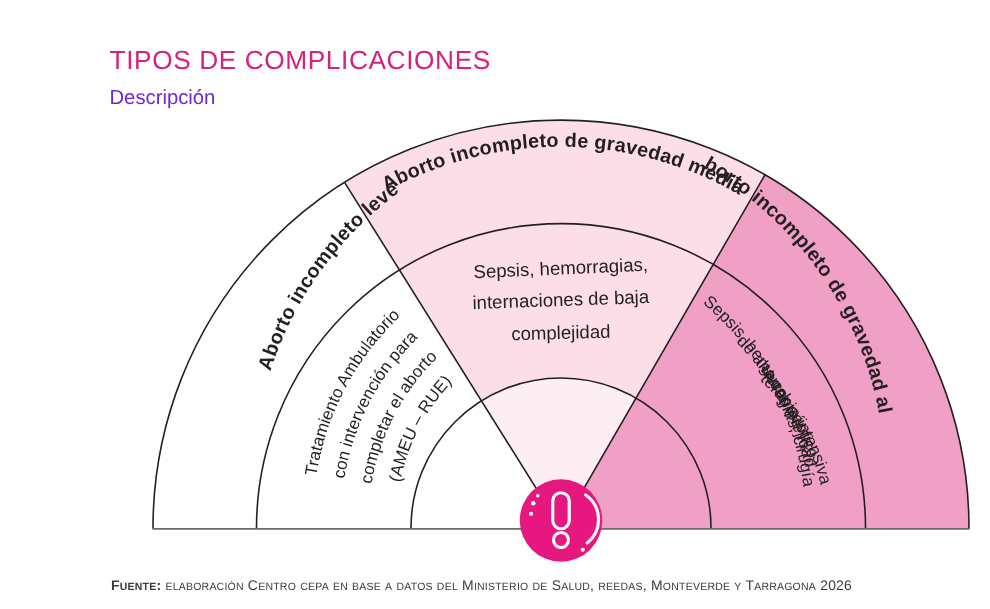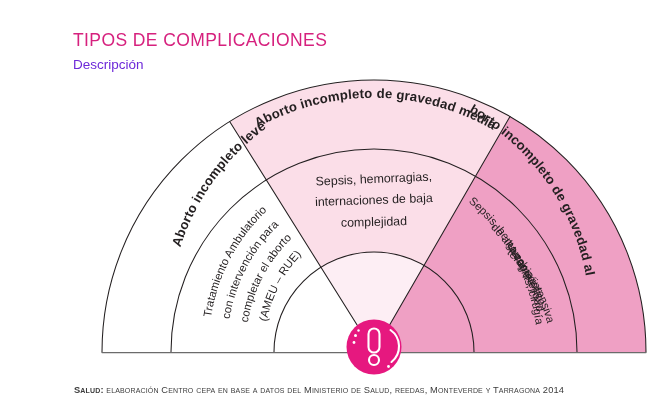--- a/index.html
+++ b/index.html
@@ -198,16 +198,16 @@
       <path d="M 349.5 330 A 20 20 0 0 1 350.5 362" fill="none" stroke="#ffffff" stroke-width="2.1" stroke-linecap="round"></path>
 
       <circle cx="314.5" cy="335.5" r="1.5" fill="#ffffff"></circle>
       <circle cx="313.0" cy="342.5" r="1.4" fill="#ffffff"></circle>
       <circle cx="317.5" cy="330.5" r="1.2" fill="#ffffff"></circle>
       <circle cx="347.5" cy="366.5" r="1.4" fill="#ffffff"></circle>
     </g>
   </svg>
 
   <div class="footer">
-    <span class="lead">Salud:</span><span> elaboración Centro cepa en base a datos del Ministerio de Salud, reedas, Monteverde y Tarragona 2014</span>
+    <span class="lead">Fuente:</span><span> elaboración Centro cepa en base a datos del Ministerio de Salud, reedas, Monteverde y Tarragona 2026</span>
   </div>
 
 </div>
 
 </body></html>

